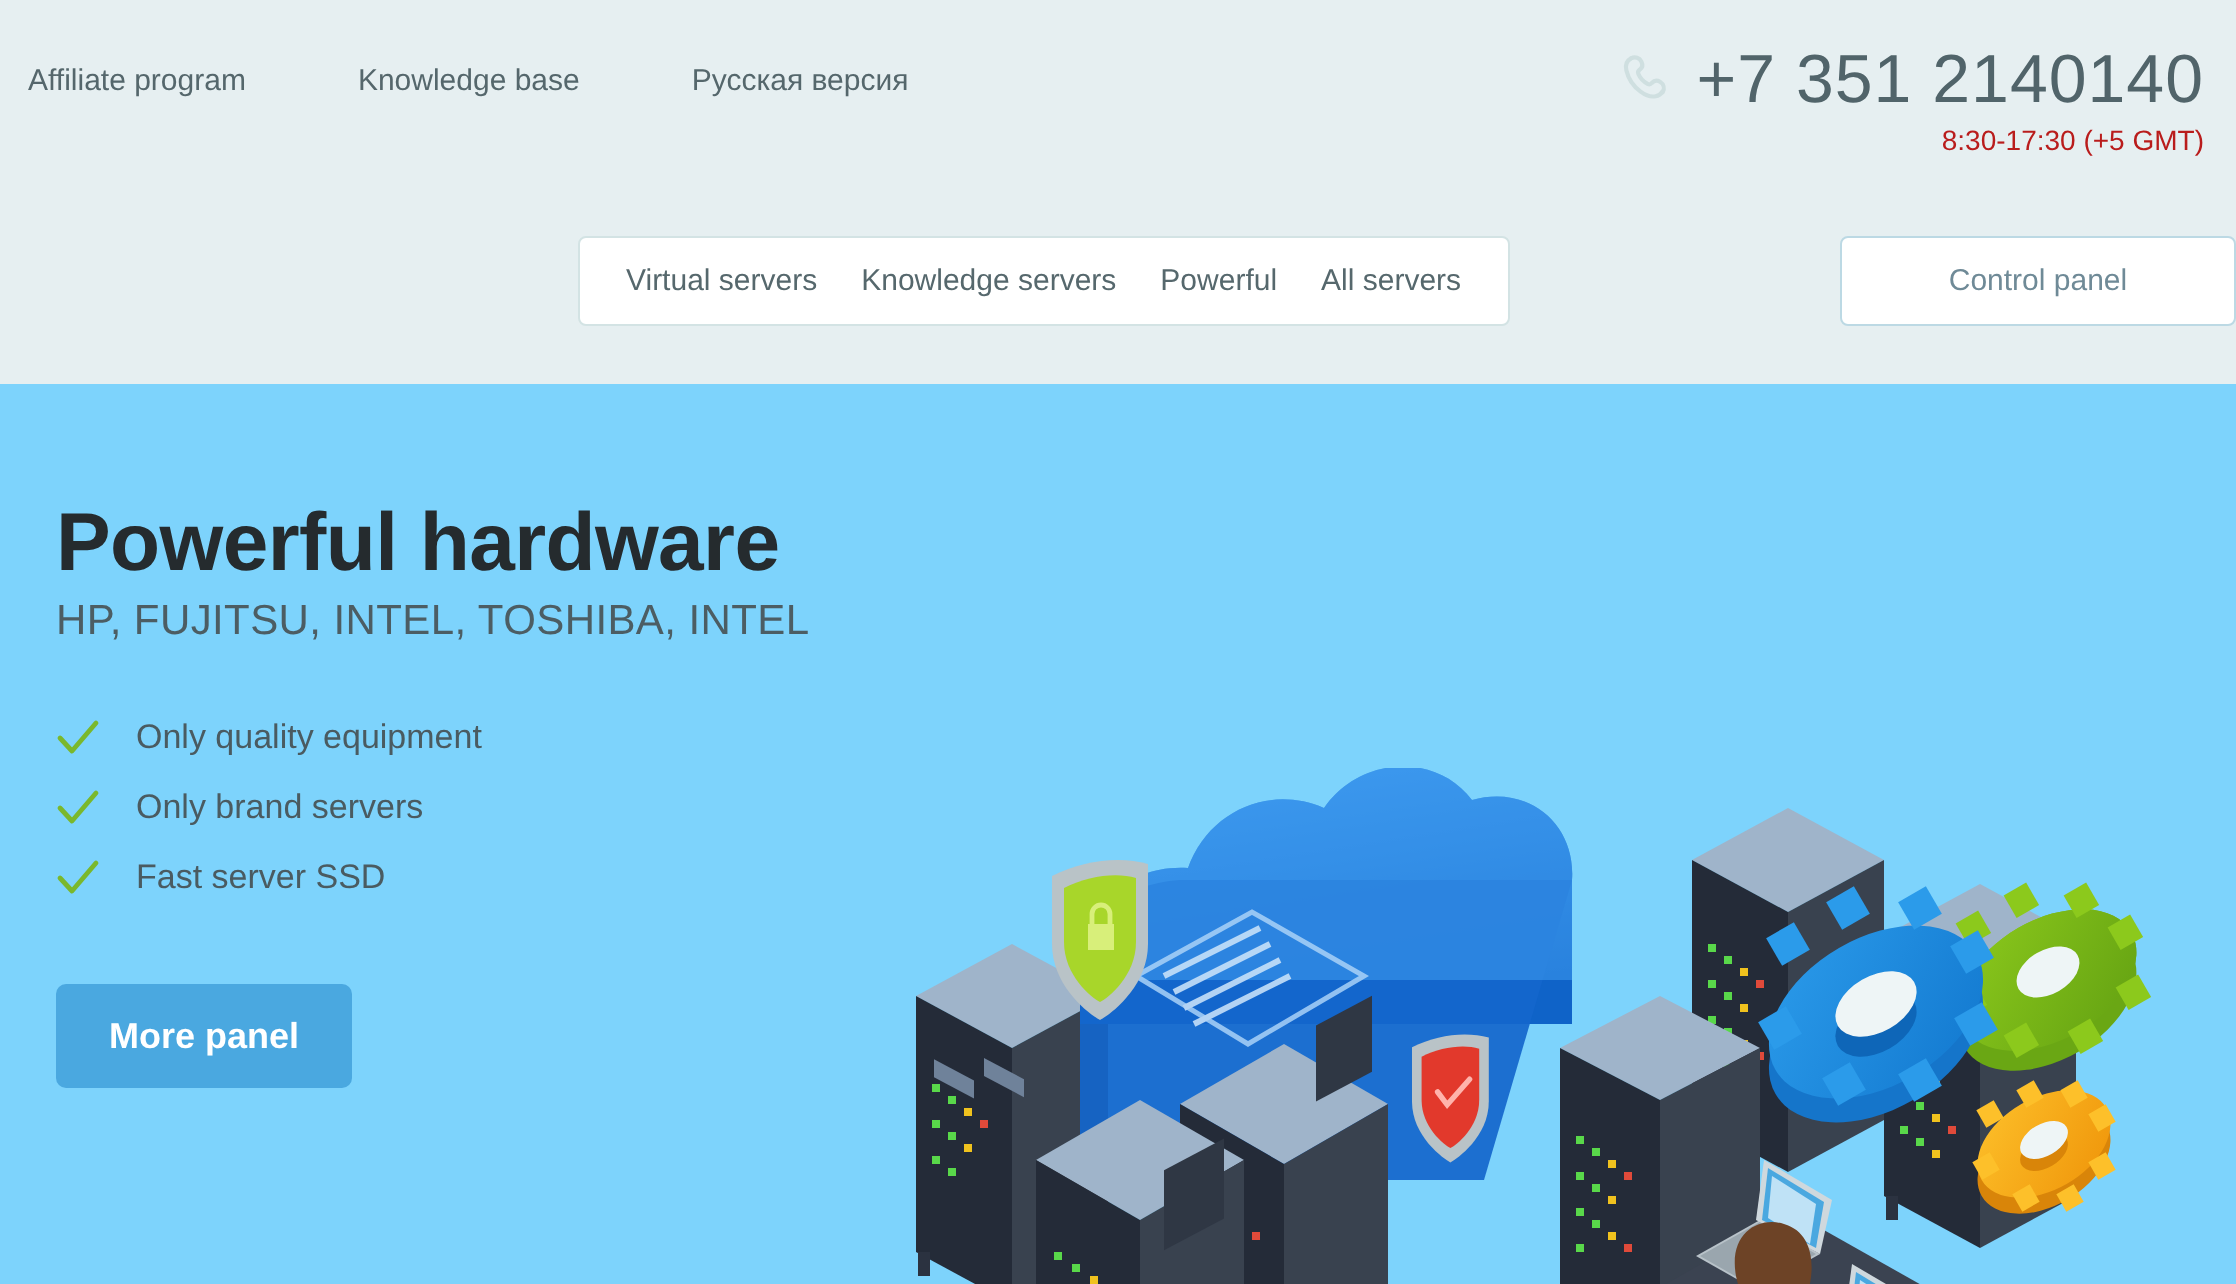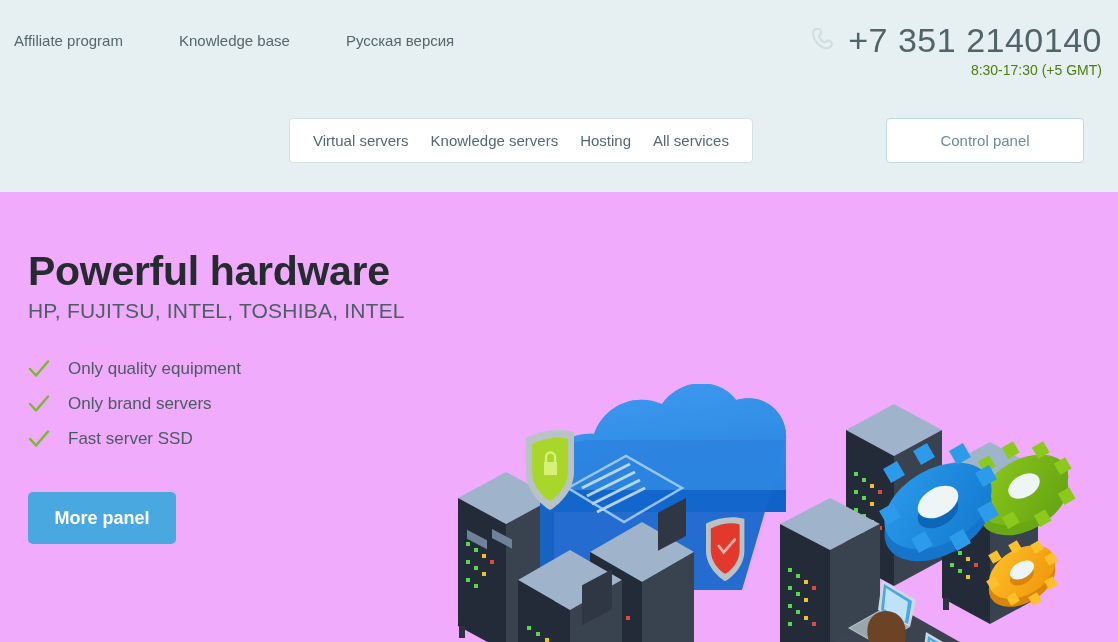--- a/index.html
+++ b/index.html
@@ -153,21 +153,21 @@
   .phone-num {
     font-size: 34px;
     color: #51646a;
     letter-spacing: .5px;
     line-height: 36px;
     white-space: nowrap;
   }
   .phone-hours {
     margin-top: 4px;
     font-size: 14px;
-    color: #4d7c0f;
+    color: #b91c1c;
     white-space: nowrap;
   }
 
   .navbox {
     position: absolute;
     left: 289px; top: 118px;
     height: 45px;
     background: #ffffff;
     border: 1px solid #d3e3e4;
     border-radius: 4px;
@@ -178,41 +178,41 @@
   .navitem {
     font-size: 15px;
     color: #56686d;
     text-decoration: none;
     padding: 0 11px;
     white-space: nowrap;
   }
 
   .control-panel {
     position: absolute;
-    right: 34px; top: 118px;
+    right: 0; top: 118px;
     width: 198px;
     height: 45px;
     background: #ffffff;
     border: 1px solid #bcd9e4;
     border-radius: 4px;
     display: flex;
     align-items: center;
     justify-content: center;
     font-size: 15px;
     color: #6f8a97;
     cursor: pointer;
   }
 
   
   .hero {
     position: absolute;
     left: 0; top: 192px;
     width: 1118px;
     height: 450px;
-    background: #f0abfc;
+    background: #7dd3fc;
     z-index: 4;
   }
 
   .hero-copy {
     position: absolute;
     left: 28px; top: 55px;
     z-index: 8;
   }
   .hero-title {
     font-size: 41px;
@@ -412,22 +412,22 @@
           </svg>
         </span>
         <span class="phone-num">+7 351 2140140</span>
       </div>
       <div class="phone-hours">8:30-17:30 (+5 GMT)</div>
     </div>
 
     <div class="navbox" id="mainNav">
         <a class="navitem" href="#">Virtual servers</a>
         <a class="navitem" href="#">Knowledge servers</a>
-        <a class="navitem" href="#">Hosting</a>
-        <a class="navitem" href="#">All services</a>
+        <a class="navitem" href="#">Powerful</a>
+        <a class="navitem" href="#">All servers</a>
       </div>
 
     <div class="control-panel">Control panel</div>
   </div>
 
   <div class="hero">
 
     <div class="hero-copy">
       <div class="hero-title">Powerful hardware</div>
       <div class="hero-sub">HP, FUJITSU, INTEL, TOSHIBA, INTEL</div>

